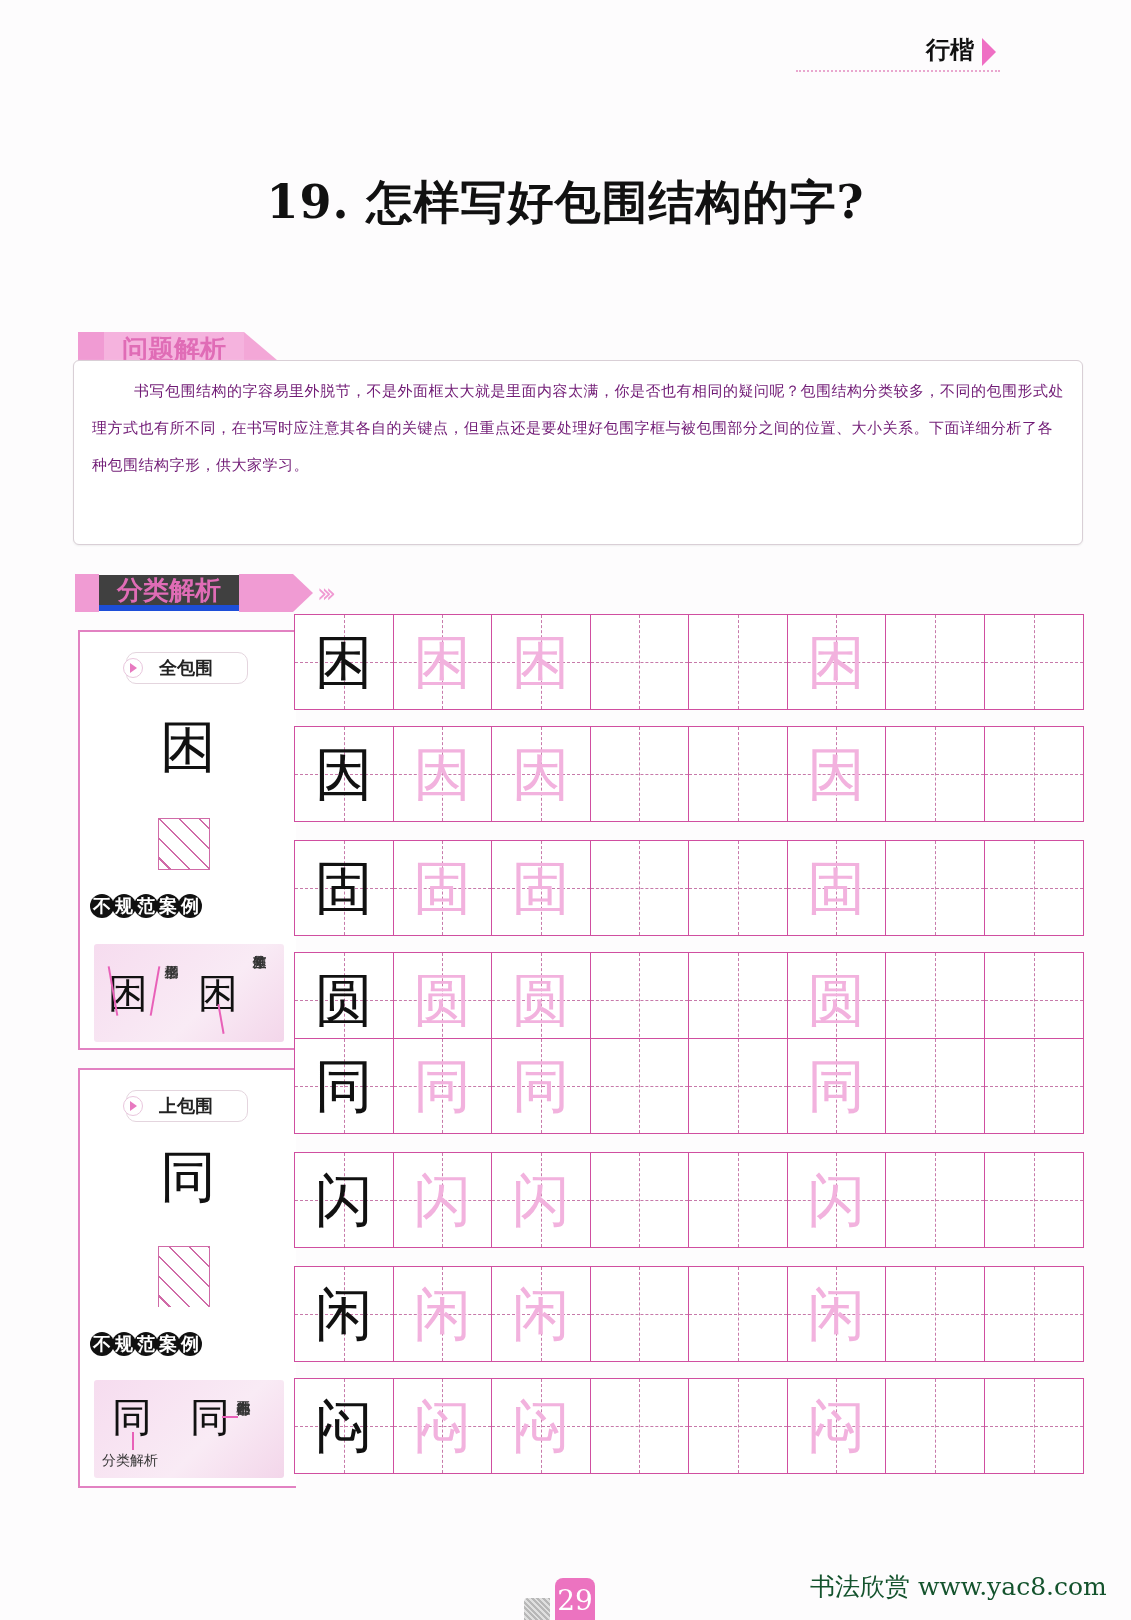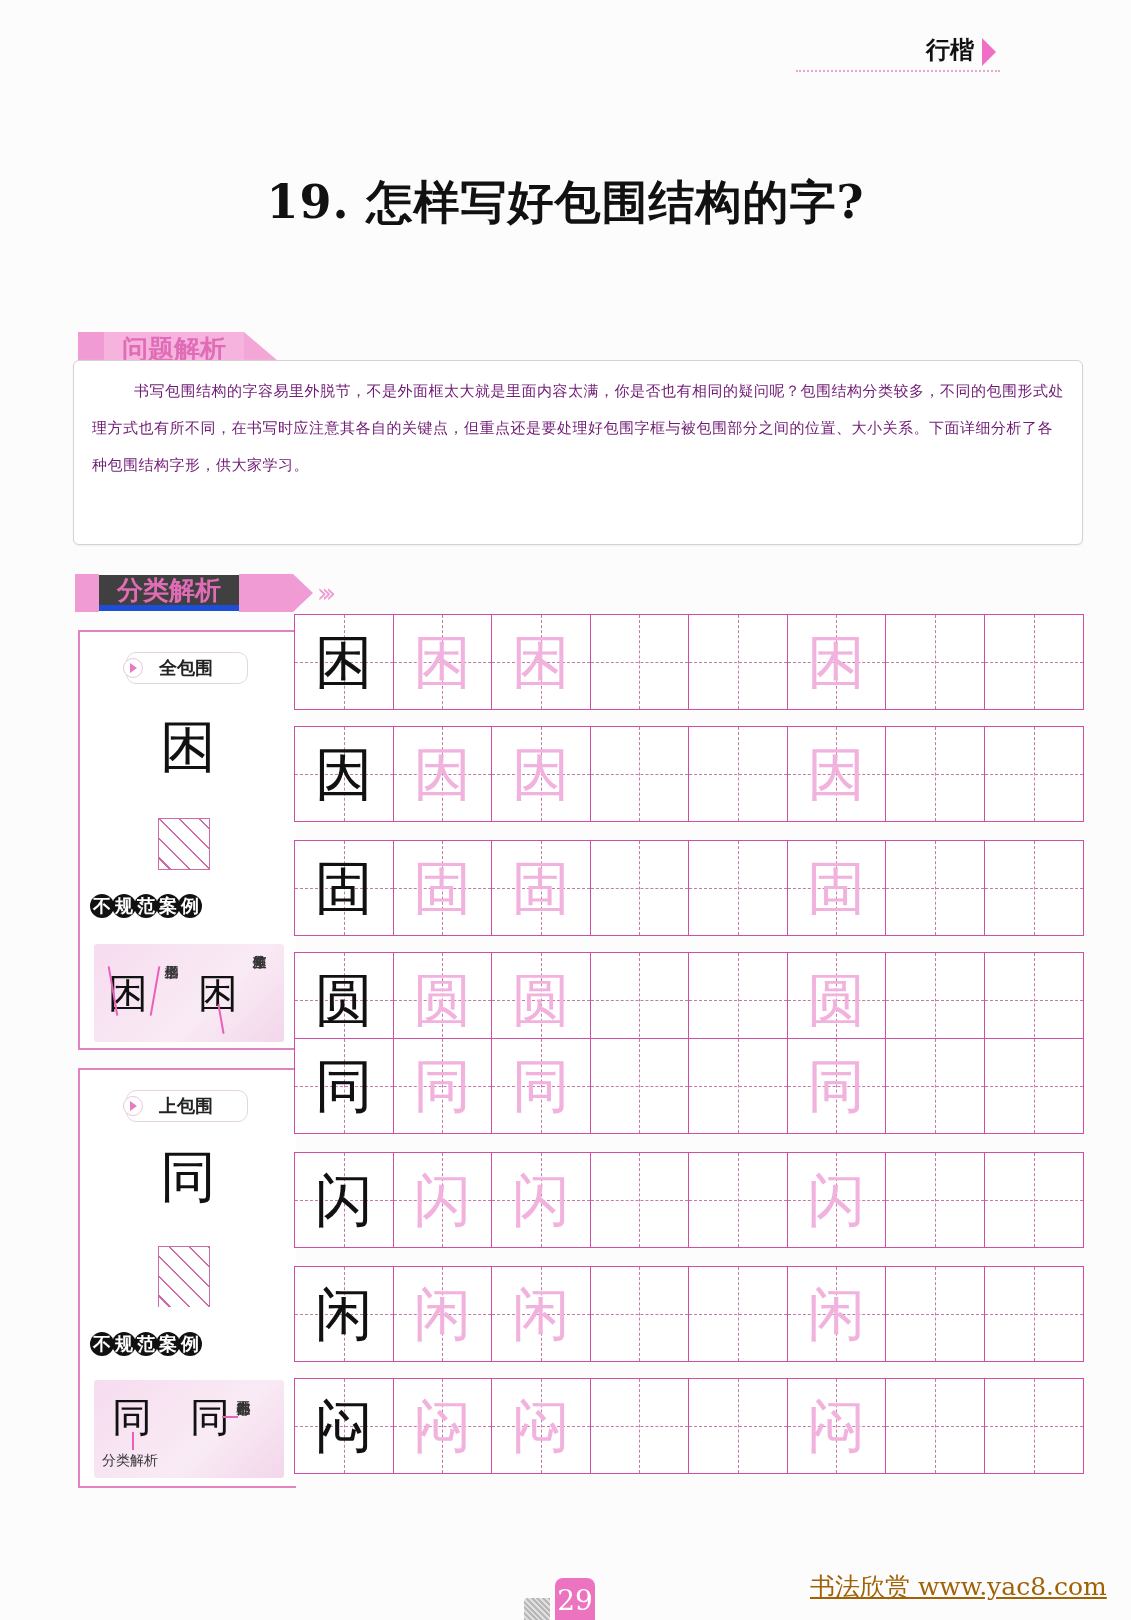--- a/index.html
+++ b/index.html
@@ -42,21 +42,21 @@
   .row{position:absolute;left:0;width:790px;height:96px;border:1.5px solid #d04ea0;border-left:1.5px solid #d04ea0;display:flex;background:#fff;box-sizing:border-box;}
   .cell{position:relative;width:98.5px;height:100%;border-right:1.5px solid #d04ea0;box-sizing:border-box;}
   .cell:last-child{border-right:none;}
   .cell:before{content:"";position:absolute;left:50%;top:0;bottom:0;border-left:1.5px dashed #c77aaa;}
   .cell:after{content:"";position:absolute;top:50%;left:0;right:0;border-top:1.5px dashed #c77aaa;}
   .cell .ch{position:absolute;left:0;right:0;top:12px;text-align:center;font-family:"DejaVu Serif",serif;font-size:58px;line-height:70px;z-index:2;}
   .cell .ch.model{color:#111;}
   .cell .ch.trace{color:#f2b2de;}
   .page-num{position:absolute;left:555px;top:1578px;width:40px;height:42px;background:#ec73c0;border-radius:8px 8px 0 0;color:#fff;font-family:"DejaVu Serif",serif;font-size:28px;text-align:center;line-height:46px;}
   .page-hatch{position:absolute;left:524px;top:1598px;width:26px;height:22px;background:repeating-linear-gradient(45deg,#b8b8b8 0 2px,#e0e0e0 2px 4px);border-radius:4px 0 0 0;}
-  .watermark{position:absolute;left:810px;top:1570px;font-family:"DejaVu Serif",serif;font-size:25px;color:#a16207;white-space:nowrap;text-decoration:underline;}
+  .watermark{position:absolute;left:810px;top:1570px;font-family:"DejaVu Serif",serif;font-size:25px;color:#14532d;white-space:nowrap;}
 </style>
 </head>
 <body>
 
 <div class="header-tag">
   <span class="txt">行楷</span>
   <span class="chev"></span>
   <div class="dots"></div>
 </div>
 

